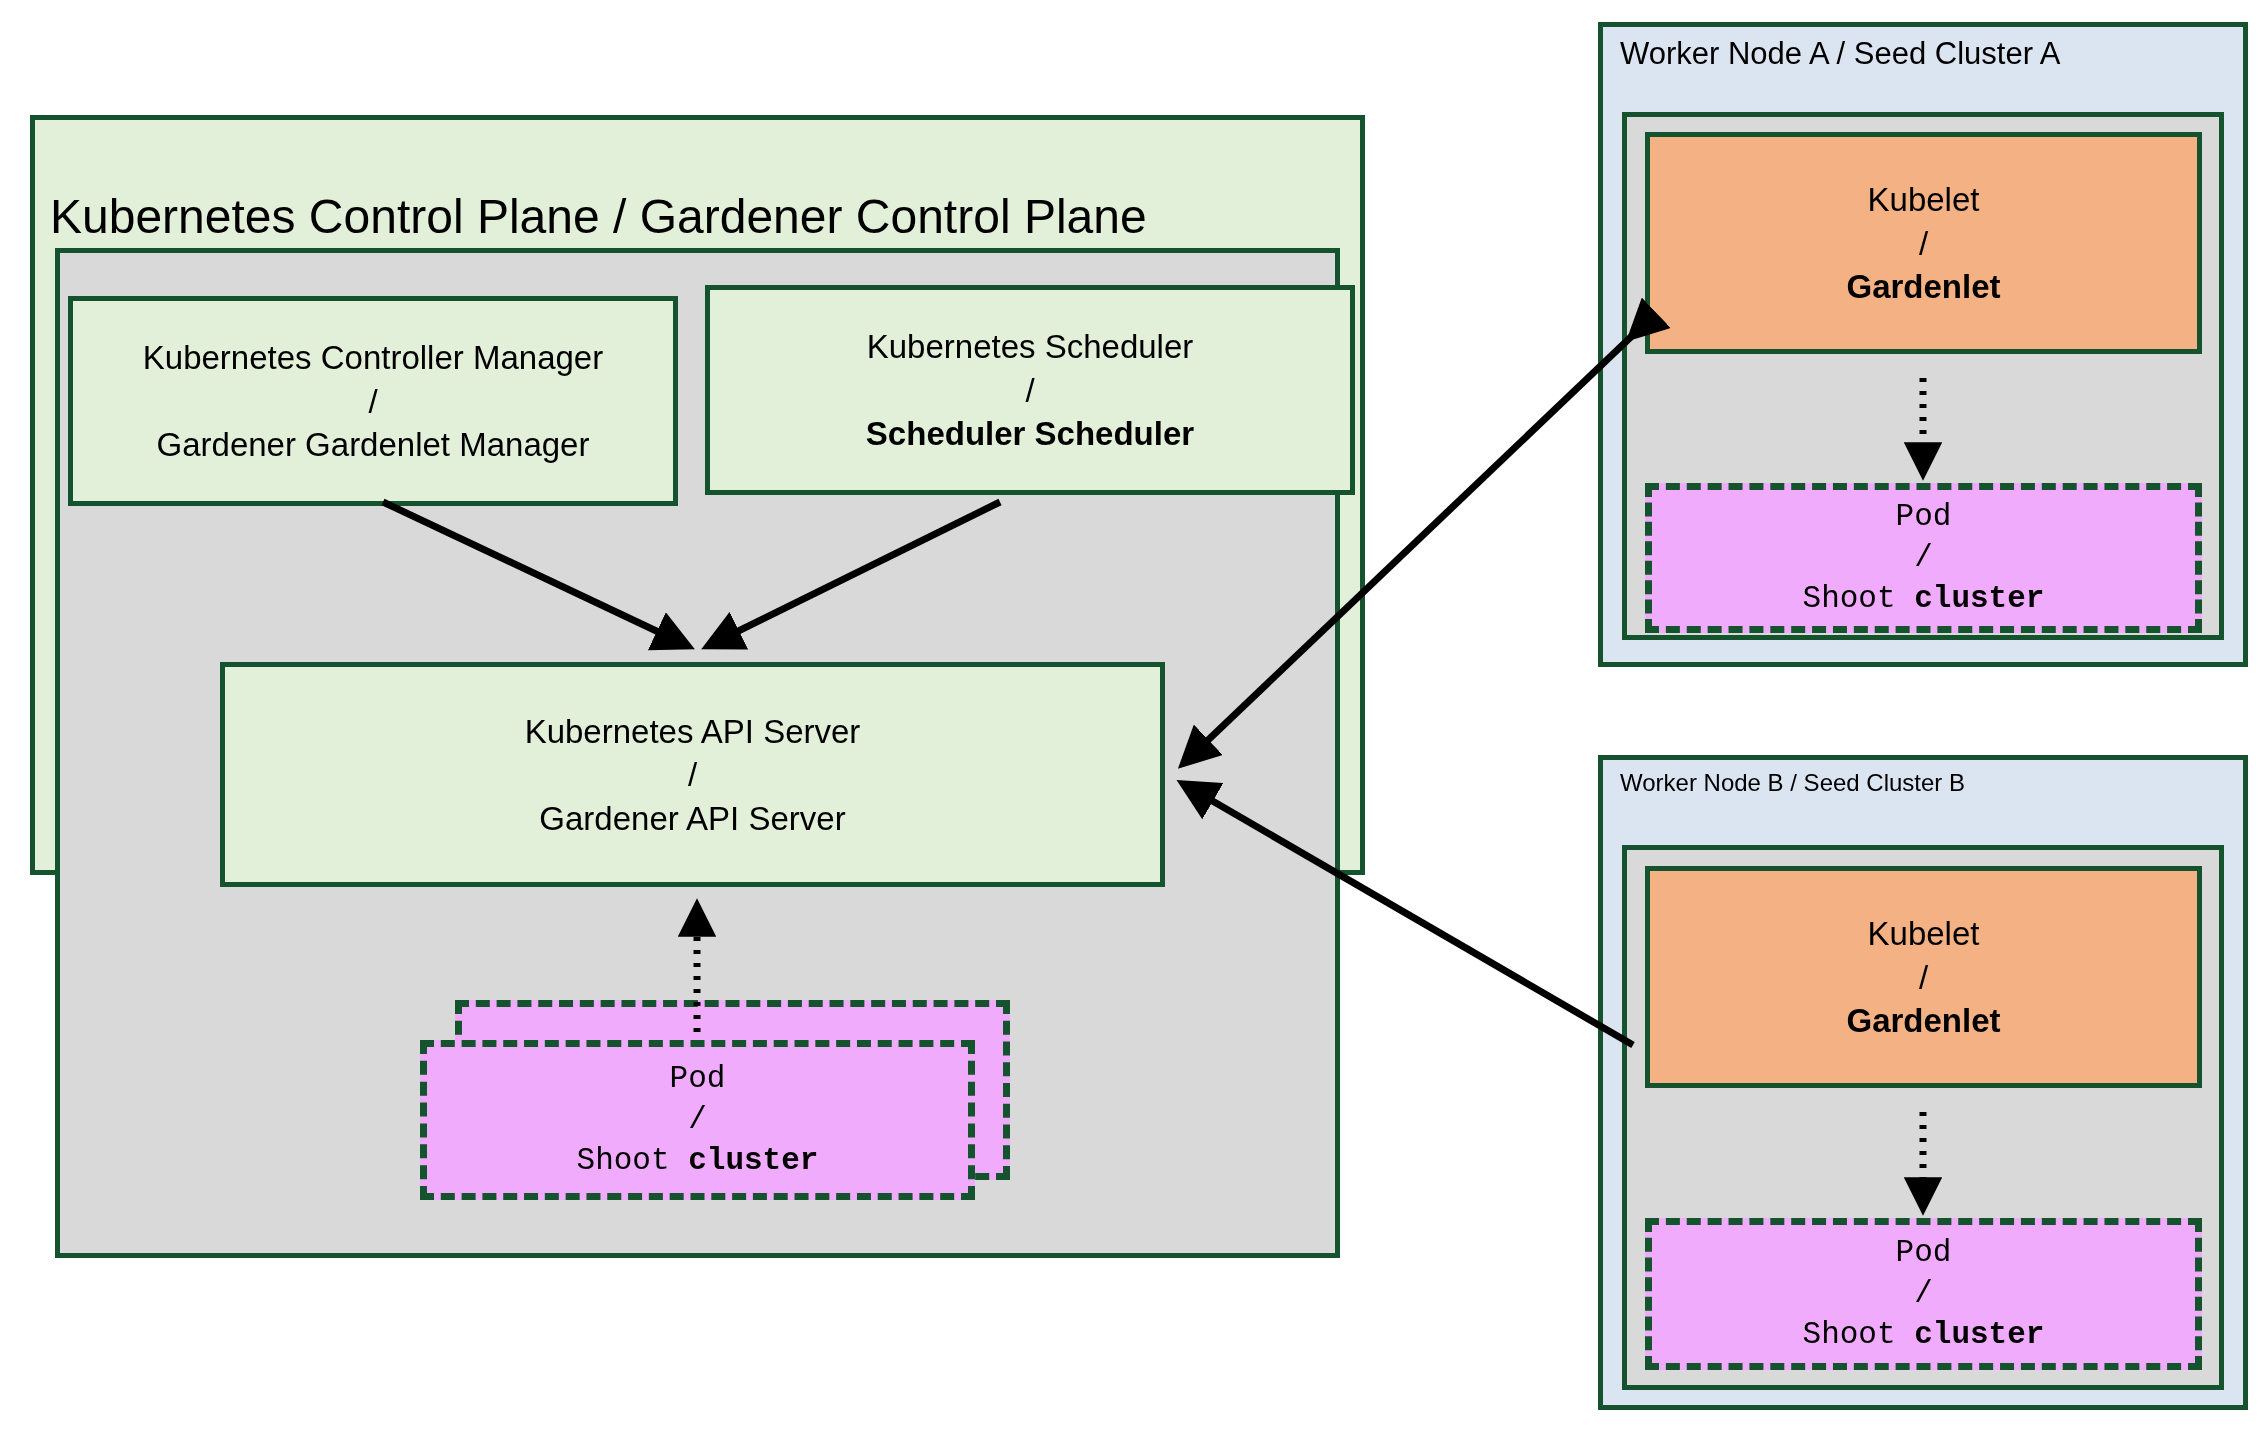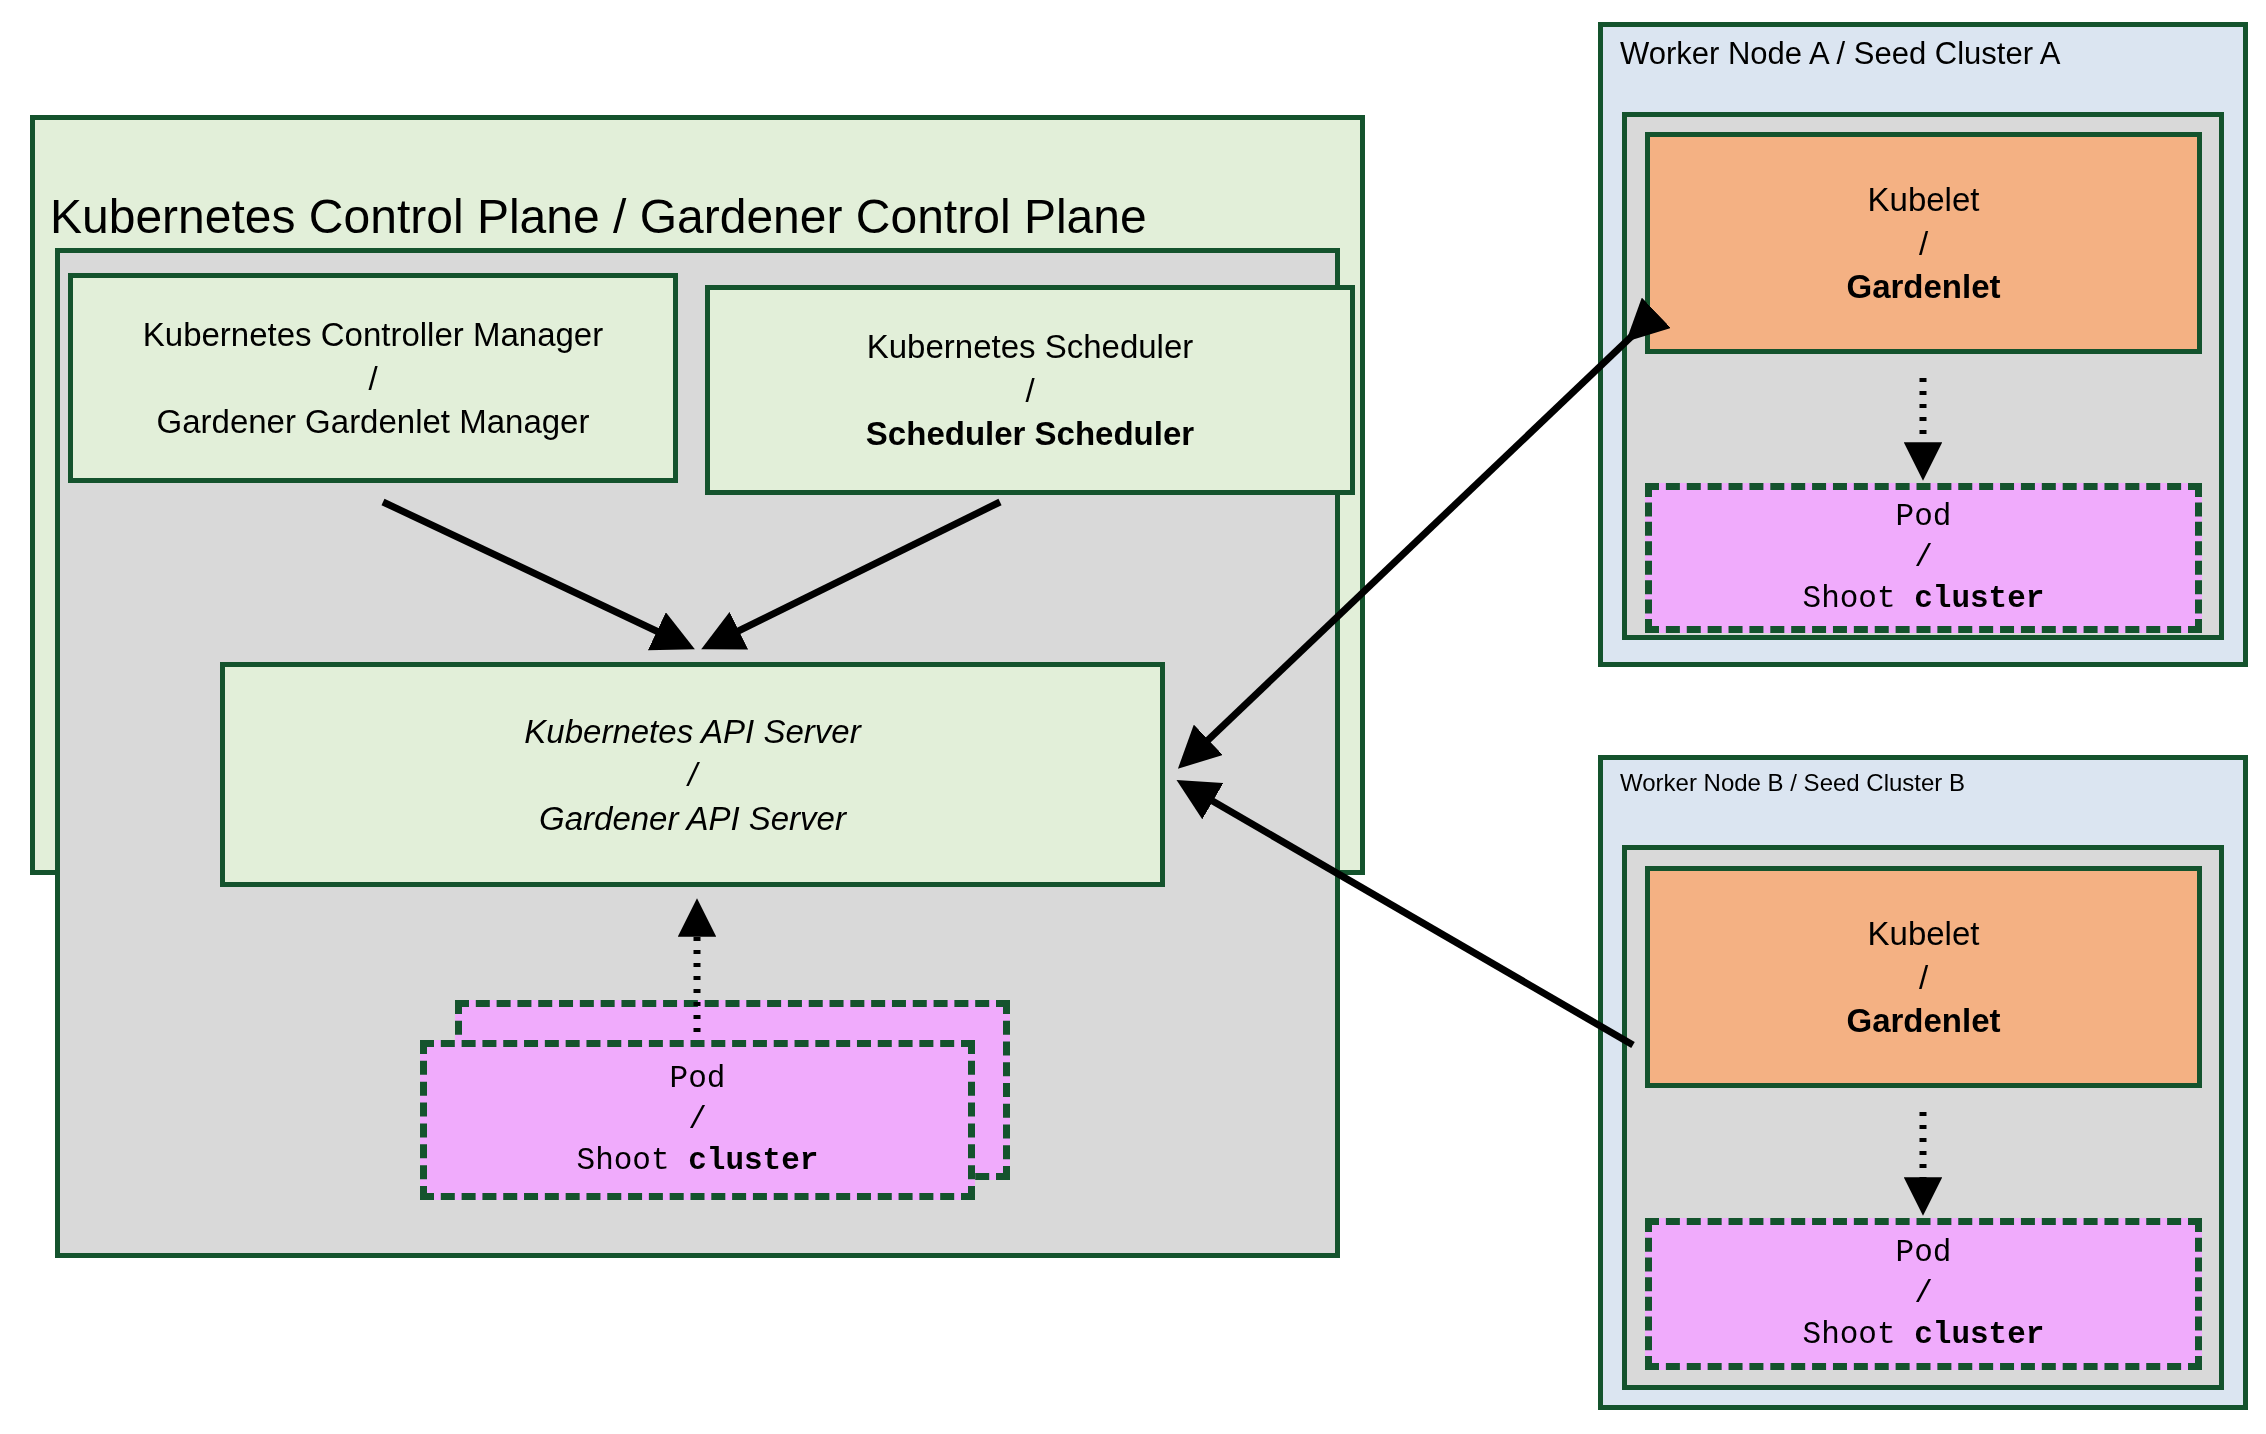--- a/index.html
+++ b/index.html
@@ -75,37 +75,37 @@
 <body>
 
 <div class="canvas">
 
   <div class="box green" style="left:30px; top:115px; width:1335px; height:760px;"></div>
 
   <div class="hdr" style="left:50px; top:192px; font-size:48px;">Kubernetes Control Plane / Gardener Control Plane</div>
 
   <div class="box grey" style="left:55px; top:248px; width:1285px; height:1010px;"></div>
 
-  <div class="box green" style="left:68px; top:273px; width:610px; height:210px;">
+  <div class="box green" style="left:68px; top:296px; width:610px; height:210px;">
     <div class="ctr-text">
       <span>Kubernetes Controller Manager</span>
       <span class="slash">/</span>
       <span>Gardener Gardenlet Manager</span>
     </div>
   </div>
 
   <div class="box green" style="left:705px; top:285px; width:650px; height:210px;">
     <div class="ctr-text">
       <span>Kubernetes Scheduler</span>
       <span class="slash">/</span>
       <span class="b">Scheduler Scheduler</span>
     </div>
   </div>
 
-  <div class="box green" style="left:220px; top:662px; width:945px; height:225px;font-style:italic;">
+  <div class="box green" style="left:220px; top:662px; width:945px; height:225px;">
     <div class="ctr-text">
       <span>Kubernetes API Server</span>
       <span class="slash">/</span>
       <span>Gardener API Server</span>
     </div>
   </div>
 
   <div class="box dashed peach" style="left:455px; top:1000px; width:555px; height:180px;"></div>
 
   <div class="box dashed peach" style="left:420px; top:1040px; width:555px; height:160px;">

